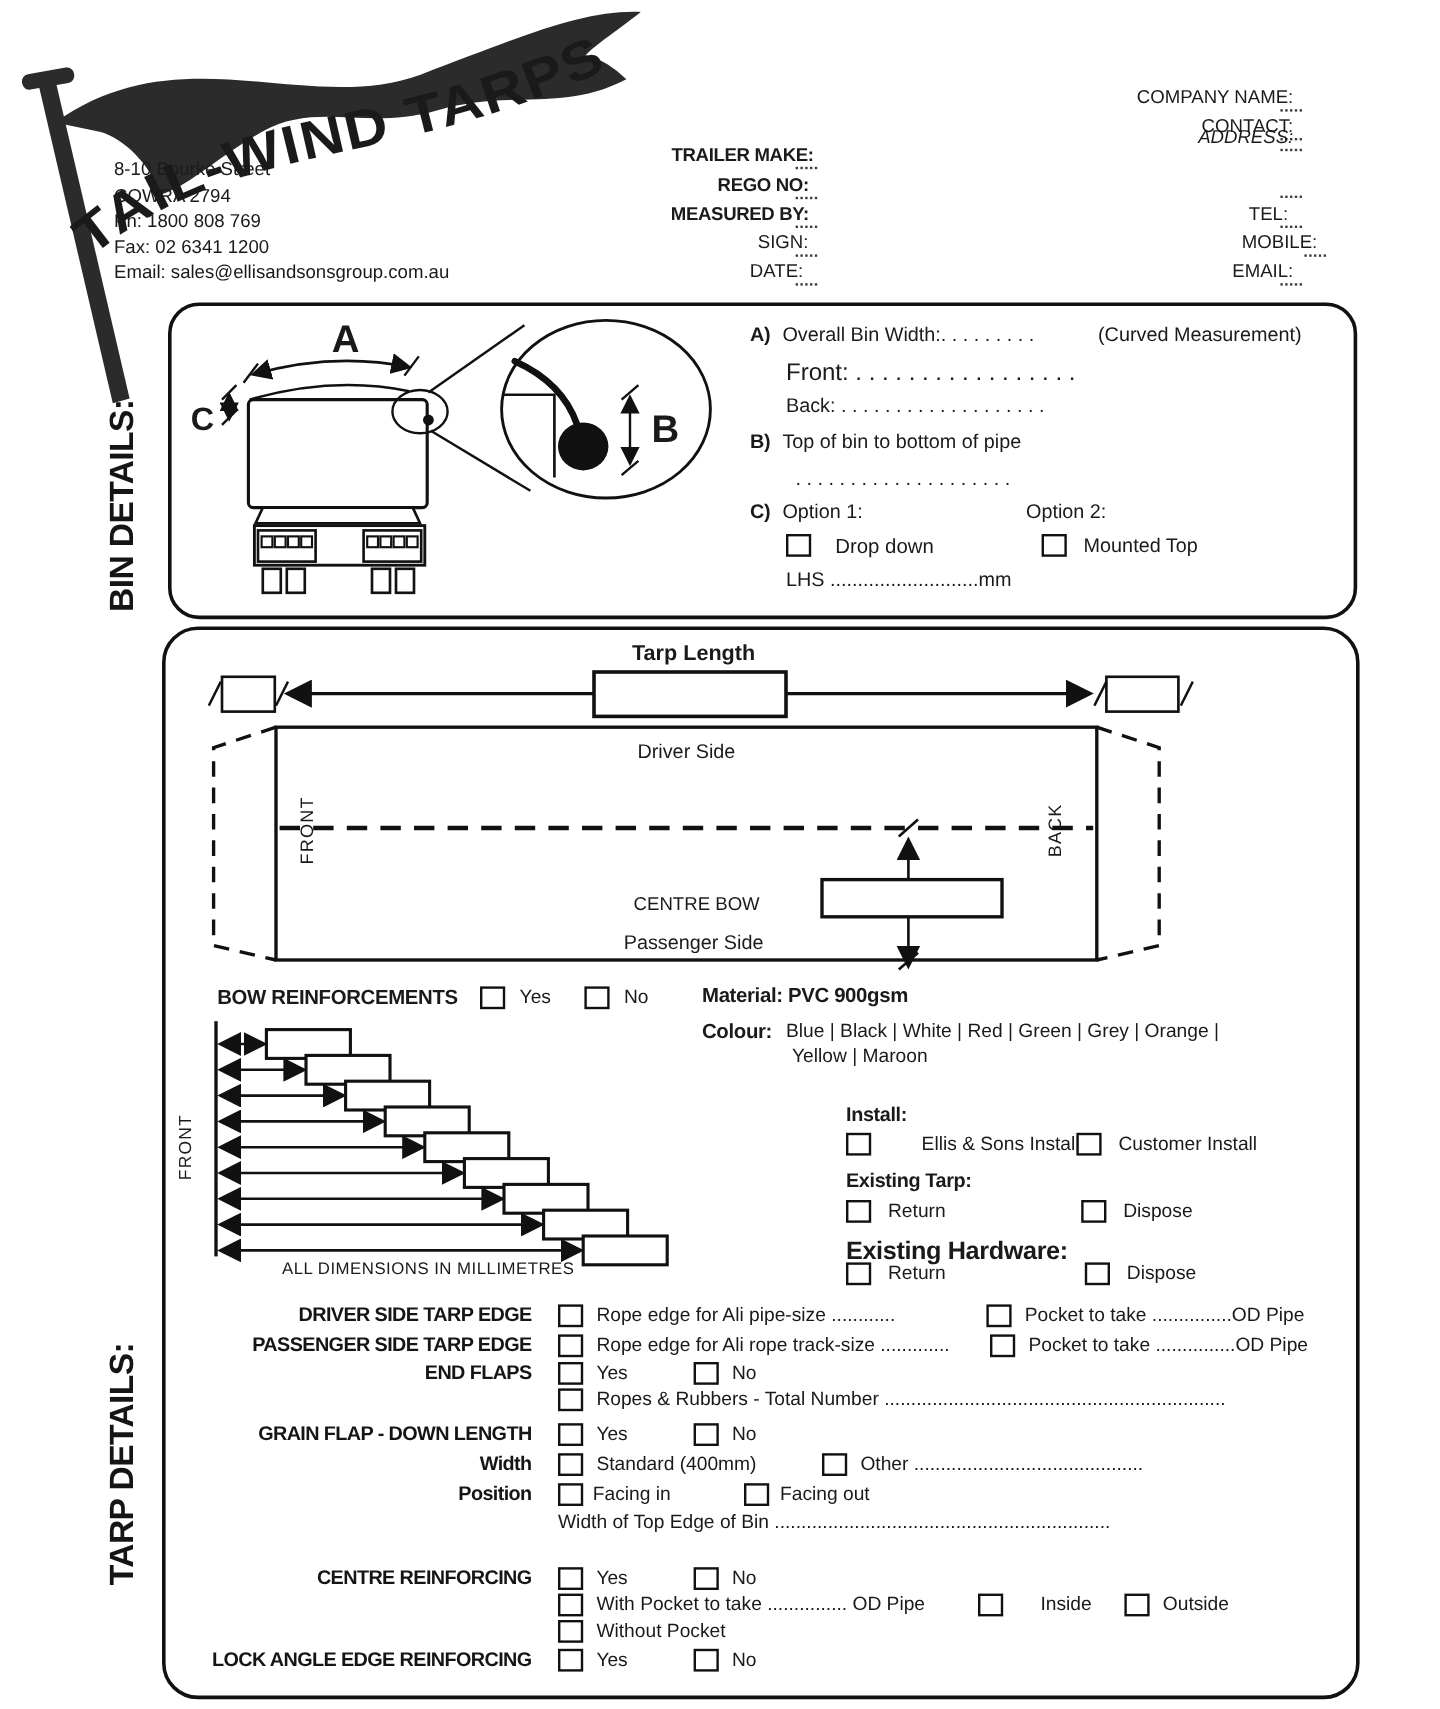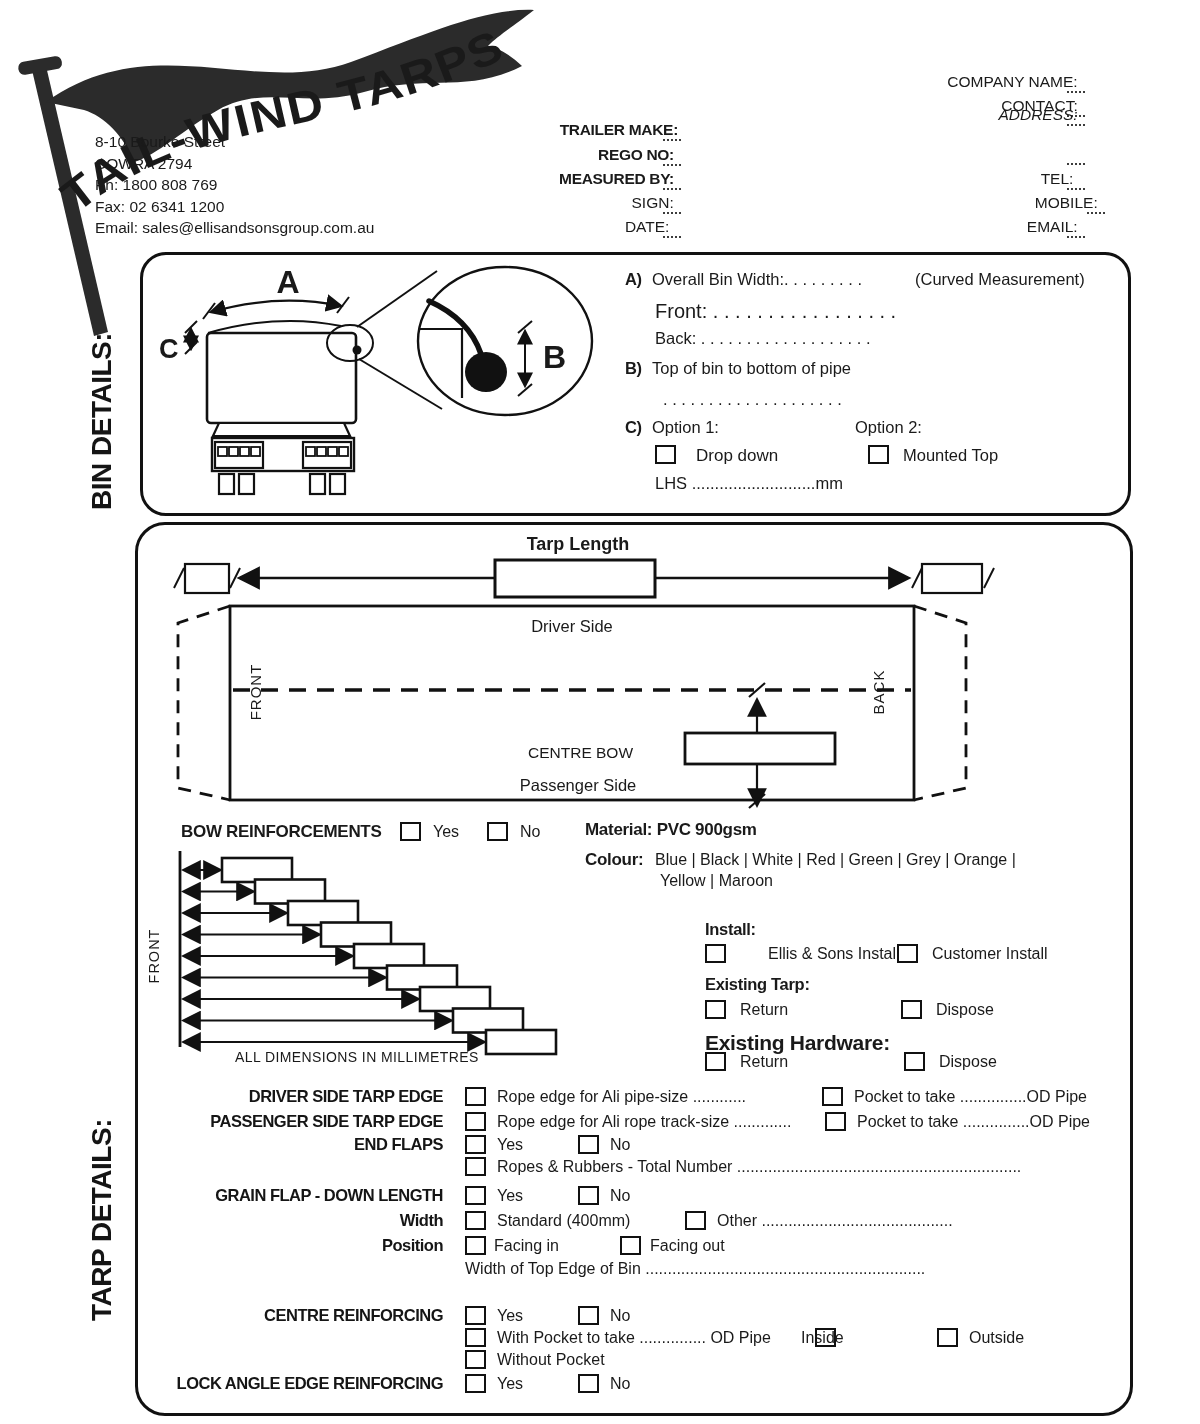--- a/index.html
+++ b/index.html
@@ -312,21 +312,21 @@
 
   <span class="rlbl" style="top:1306px;">CENTRE REINFORCING</span>
   <div class="cb" style="left:465px;top:1306px;"></div>
   <span class="t" style="left:497px;top:1307px;">Yes</span>
   <div class="cb" style="left:578px;top:1306px;"></div>
   <span class="t" style="left:610px;top:1307px;">No</span>
 
   <div class="cb" style="left:465px;top:1328px;"></div>
   <span class="t" style="left:497px;top:1329px;">With Pocket to take ............... OD Pipe</span>
   <div class="cb" style="left:815px;top:1328px;"></div>
-  <span class="t" style="left:801px;top:1329px;">Inside</span>
+  <span class="t" style="left:867px;top:1329px;">Inside</span>
   <div class="cb" style="left:937px;top:1328px;"></div>
   <span class="t" style="left:969px;top:1329px;">Outside</span>
 
   <div class="cb" style="left:465px;top:1350px;"></div>
   <span class="t" style="left:497px;top:1351px;">Without Pocket</span>
 
   <span class="rlbl" style="top:1374px;text-align:right;">LOCK ANGLE EDGE REINFORCING</span>
   <div class="cb" style="left:465px;top:1374px;"></div>
   <span class="t" style="left:497px;top:1375px;">Yes</span>
   <div class="cb" style="left:578px;top:1374px;"></div>

